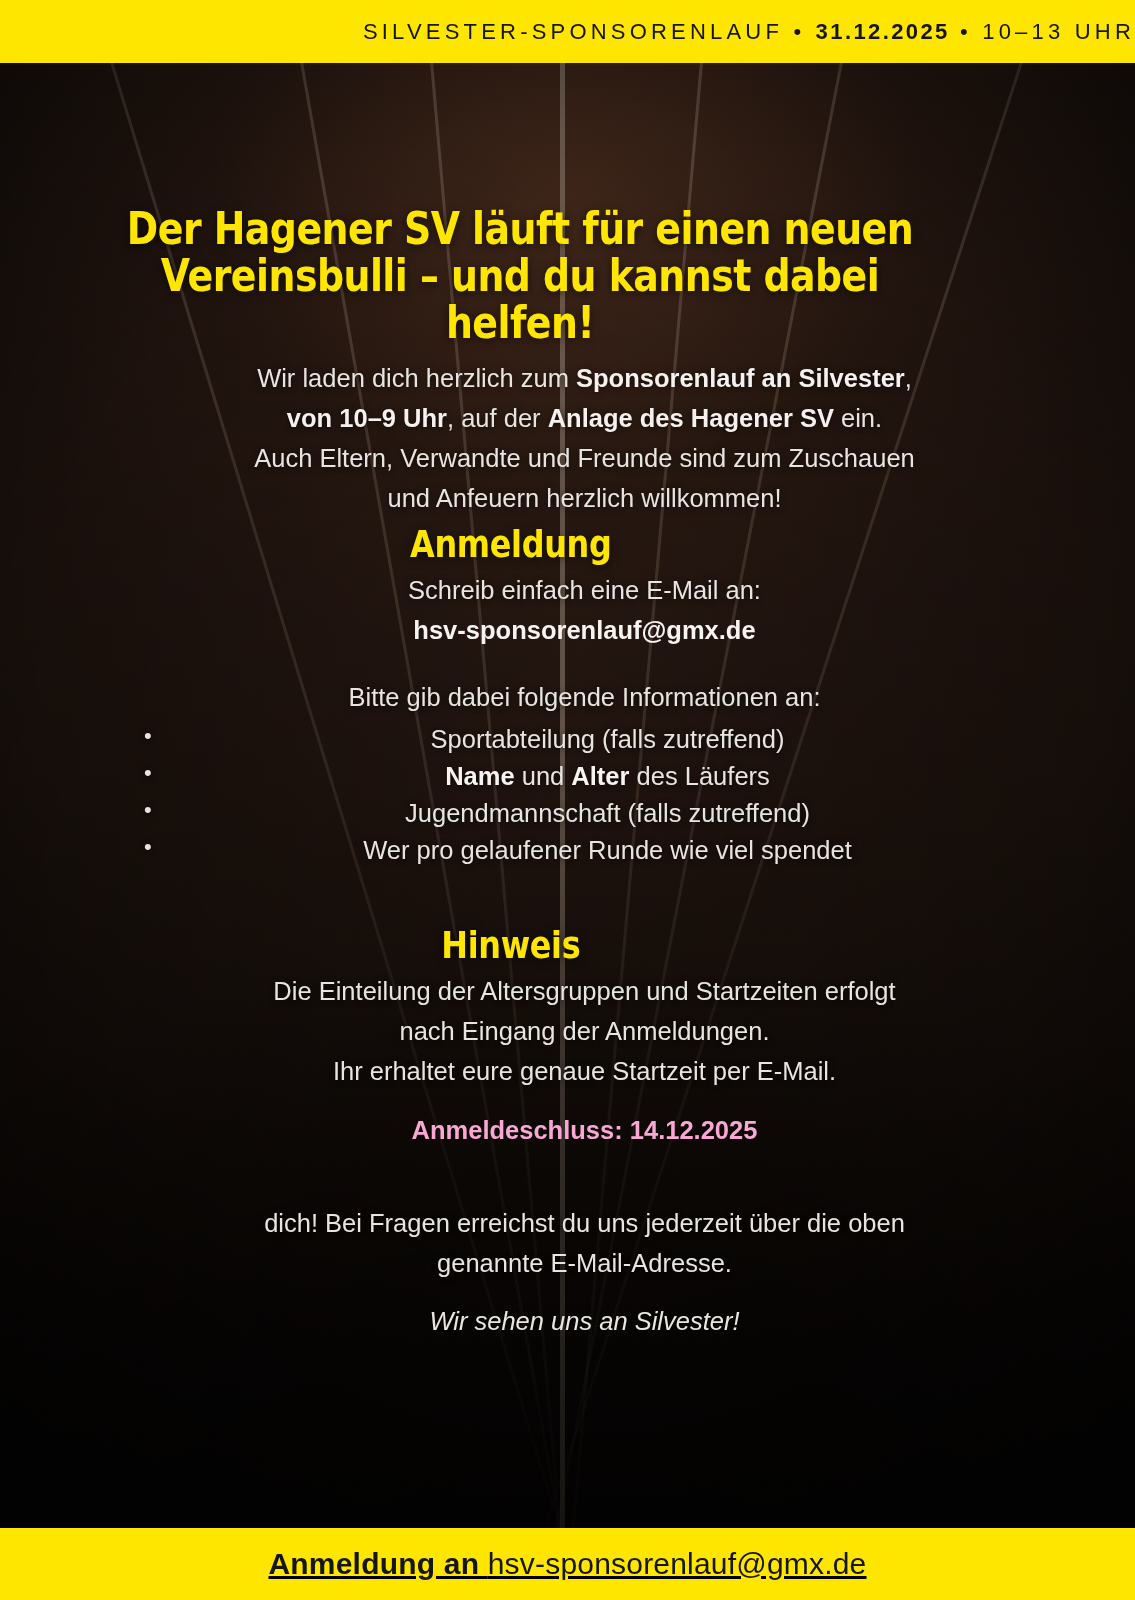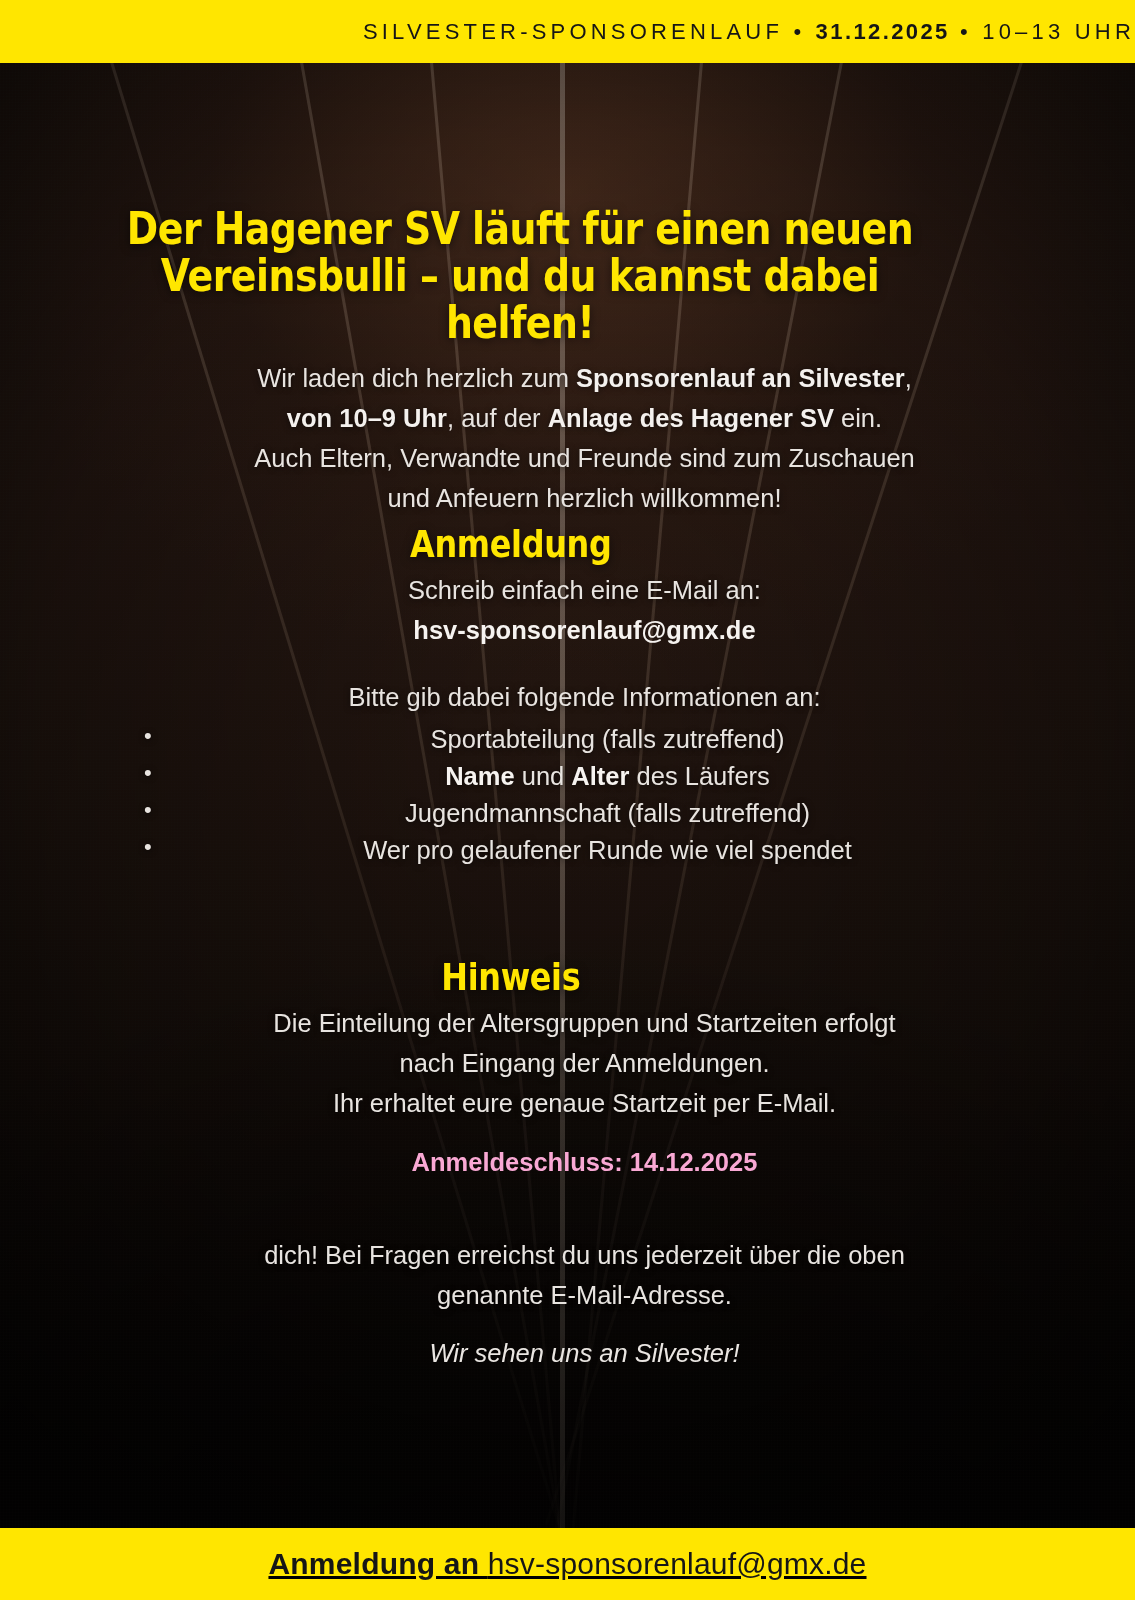--- a/index.html
+++ b/index.html
@@ -136,21 +136,21 @@
     font-family: "DejaVu Sans", sans-serif;
     font-weight: 700;
     font-size: 38px;
     letter-spacing: -0.4px;
     transform: scaleX(0.84);
     transform-origin: left center;
     margin: 0 0 8px 0;
     text-shadow: 0 2px 10px rgba(0,0,0,0.55);
   }
   .block-anmeldung { }
-  .block-hinweis { margin-top: 86px; }
+  .block-hinweis { margin-top: 54px; }
 
   .email-strong {
     font-size: 25.5px;
     font-weight: 700;
     color: #f6f3f0;
     line-height: 1.3;
     margin: 0 0 34px 0;
   }
   .list {
     list-style: none;

